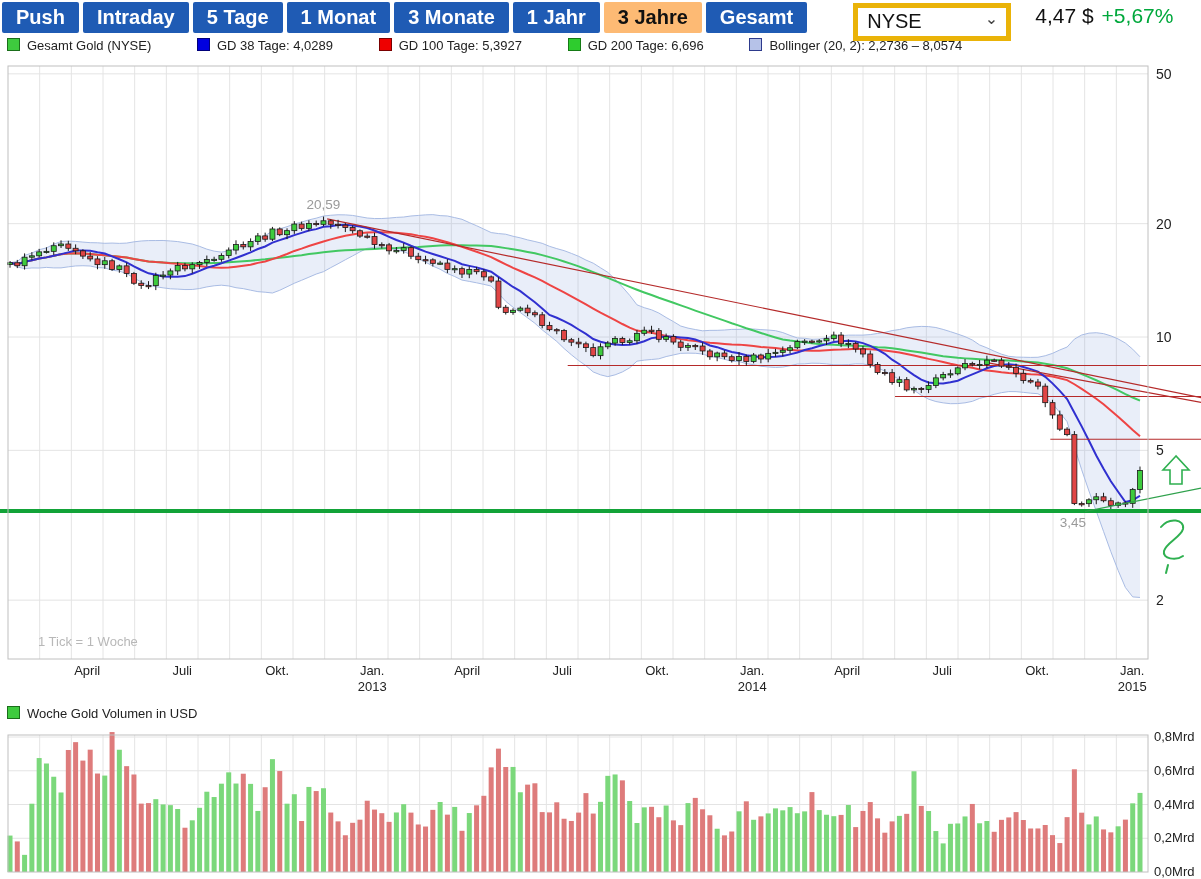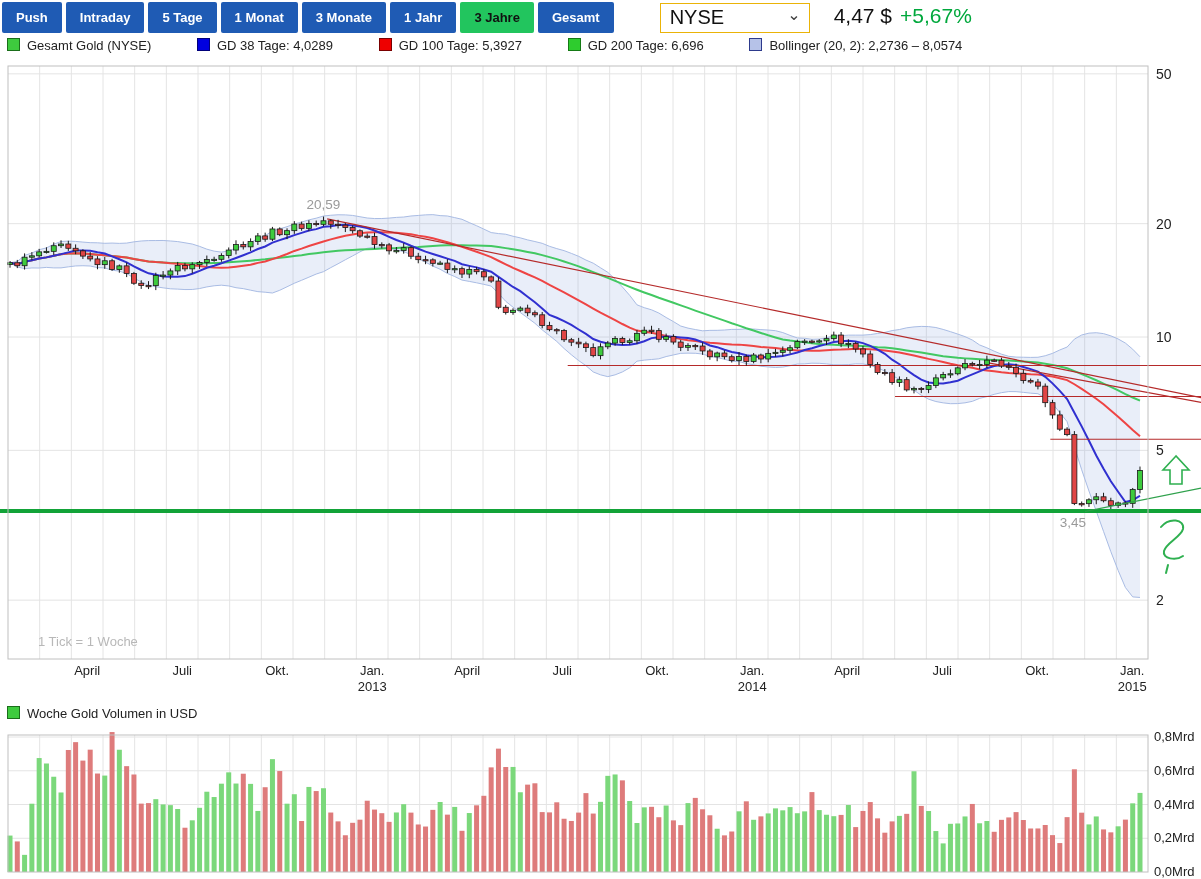--- a/index.html
+++ b/index.html
@@ -1,26 +1,26 @@
 <!DOCTYPE html>
 <html><head>
 <meta charset="utf-8">
 <style>
   html,body{margin:0;padding:0;background:#ffffff;}
   .page{position:relative;width:1201px;height:879px;background:#fff;overflow:hidden;
         font-family:"Liberation Sans", sans-serif;}
   
   .toolbar{position:absolute;left:0;top:0;width:1201px;height:36px;}
   .tb-btn{display:inline-block;margin:2px 0 0 4px;height:31px;line-height:31px;padding:0 14px;
-          background:#1f5bb4;color:#fff;font-weight:bold;font-size:13px;border:none;border-radius:2px;
+          background:#1f5bb4;color:#fff;font-weight:bold;font-size:20px;border:none;border-radius:2px;
           font-family:"Liberation Sans", sans-serif;cursor:pointer;vertical-align:top;}
   .tb-btn:first-child{margin-left:2px;}
-  .tb-btn.sel{background:#22c55e;color:#111;}
+  .tb-btn.sel{background:#fdba74;color:#111;}
   .exchange{display:inline-block;vertical-align:top;margin:3px 0 0 46px;width:148px;height:28px;
-            border:1px solid #eab308;background:#fff;position:relative;cursor:pointer;}
+            border:5px solid #eab308;background:#fff;position:relative;cursor:pointer;}
   .exchange .val{position:absolute;left:9px;top:2px;font-size:20px;color:#111;}
   .exchange .chev{position:absolute;right:8px;top:1px;font-size:16px;color:#444;}
   .quote{display:inline-block;vertical-align:top;margin:4px 0 0 24px;font-size:21px;text-align:right;}
   .quote .px{color:#111;}
   .quote .chg{margin-left:8px;font-weight:normal;}
   
   .legend{position:absolute;left:7px;top:37px;height:18px;white-space:nowrap;font-size:13px;color:#222;}
   .legend .item{display:inline-block;margin-right:42px;}
   .legend .sw{display:inline-block;width:11px;height:11px;margin-right:7px;position:relative;top:1px;
               border:1px solid #222;}

